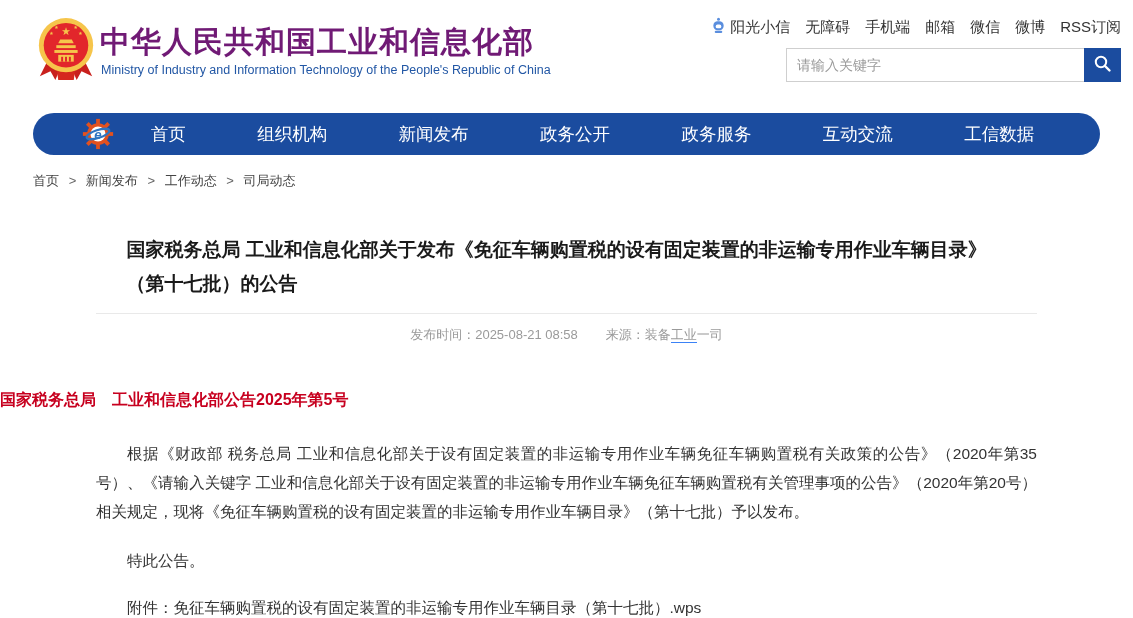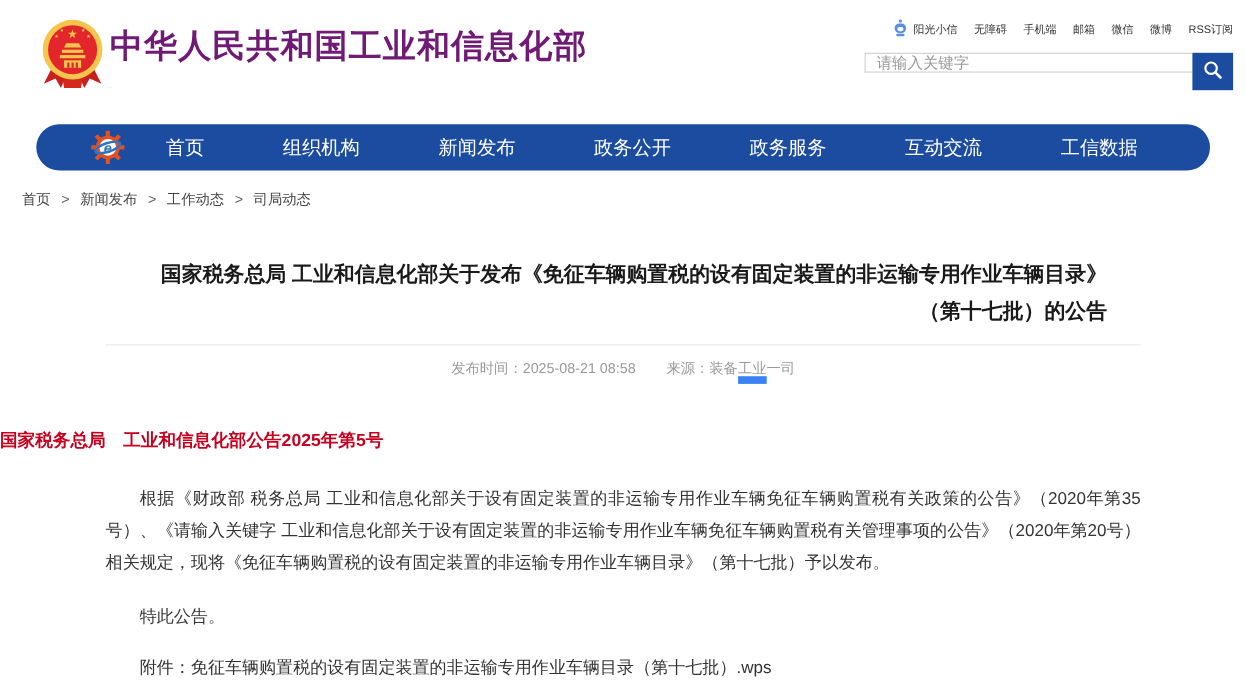--- a/index.html
+++ b/index.html
@@ -17,24 +17,24 @@
     position:absolute; left:100px; top:22px;
     font-size:30px; font-weight:bold; color:#701a75; letter-spacing:1px; white-space:nowrap;
   }
   .site-subtitle {
     position:absolute; left:101px; top:63px;
     font-size:12.5px; color:#2257a5; white-space:nowrap;
   }
   .quick-links {
     position:absolute; right:12px; top:17px;
     display:flex; align-items:center; gap:15px;
-    font-size:10px; color:#333; white-space:nowrap;
+    font-size:15px; color:#333; white-space:nowrap;
   }
   .quick-links .ql { display:flex; align-items:center; gap:4px; }
-  .search-bar { position:absolute; right:12px; top:48px; width:335px; height:18px; display:flex;margin-left:16px; }
+  .search-bar { position:absolute; right:12px; top:48px; width:335px; height:34px; display:flex;margin-left:16px; }
   .search-bar input {
     flex:1; border:1px solid #cfcfcf; border-right:none; padding:0 10px;
     font-size:14px; color:#333; outline:none;
     font-family:"Liberation Sans","DejaVu Sans",sans-serif;
   }
   .search-bar input::placeholder { color:#9a9a9a; }
   .search-bar button {
     width:37px; height:34px; background:#1b4c9f; border:none; cursor:pointer;
     display:flex; align-items:center; justify-content:center;
   }
@@ -47,38 +47,38 @@
   }
   .nav-logo { margin-left:48px; display:flex; align-items:center; }
   .nav-items {
     flex:1; display:flex; justify-content:space-around; align-items:center;
     font-size:17.5px; padding-right:30px;
   }
   .nav-items a { color:#fff; white-space:nowrap; }
 
   
   .breadcrumb {
-    position:absolute; left:20px; top:172px;
+    position:absolute; left:33px; top:172px;
     font-size:13px; color:#444;
   }
   .breadcrumb .sep { margin:0 6px; color:#666; }
 
   
   .content { position:absolute; top:205px; left:0; width:1133px; }
   .article-title {
-    margin:28px auto 0; max-width:880px; text-align:right;
+    margin:28px auto 0; max-width:880px; text-align:left;
     font-size:19px; font-weight:bold; color:#1a1a1a; line-height:34px;
   }
   .divider { margin:12px 96px 0; border:none; border-top:1px solid #e9e9e9; height:0; }
   .meta {
     margin-top:12px; text-align:center;
     font-size:13px; color:#9a9a9a;
   }
   .meta .gap { display:inline-block; width:28px; }
-  .meta .src-link { border-bottom:7px solid #3b82f6; }
+  .meta .src-link { border-bottom:1px solid #3b82f6; }
   .doc-number {
     margin-top:46px; 
     font-size:16px; font-weight:bold; color:#c7001f;
   }
   .body-text {
     margin:28px 96px 0; font-size:15.5px; color:#333;
     line-height:29px; text-align:justify; text-indent:2em;
   }
   .closing { margin-top:20px; }
   .attachment { margin-top:18px; }
@@ -104,20 +104,21 @@
       <rect x="22" y="30" width="20" height="3" fill="#f6c54b"></rect>
       <rect x="20" y="35" width="24" height="3" fill="#f6c54b"></rect>
       <rect x="24" y="40" width="16" height="7" fill="#f6c54b"></rect>
       <rect x="27" y="42" width="2" height="5" fill="#e2262b"></rect>
       <rect x="31" y="42" width="2" height="5" fill="#e2262b"></rect>
       <rect x="35" y="42" width="2" height="5" fill="#e2262b"></rect>
     </svg>
   </span>
 
   <div class="site-title">中华人民共和国工业和信息化部</div>
+  <div class="site-subtitle">Ministry of Industry and Information Technology of the People's Republic of China</div>
 
   <div class="quick-links">
     <a class="ql">
       <span>
         <svg width="15" height="17" viewBox="0 0 16 18">
           <circle cx="8" cy="2.2" r="1.6" fill="#5a8ede"></circle>
           <rect x="2.5" y="4.5" width="11" height="9.5" rx="4.5" fill="#5a8ede"></rect>
           <rect x="5" y="8" width="6" height="4" rx="2" fill="#ffffff"></rect>
           <rect x="4" y="14.5" width="8" height="2.5" rx="1.2" fill="#5a8ede"></rect>
         </svg>

